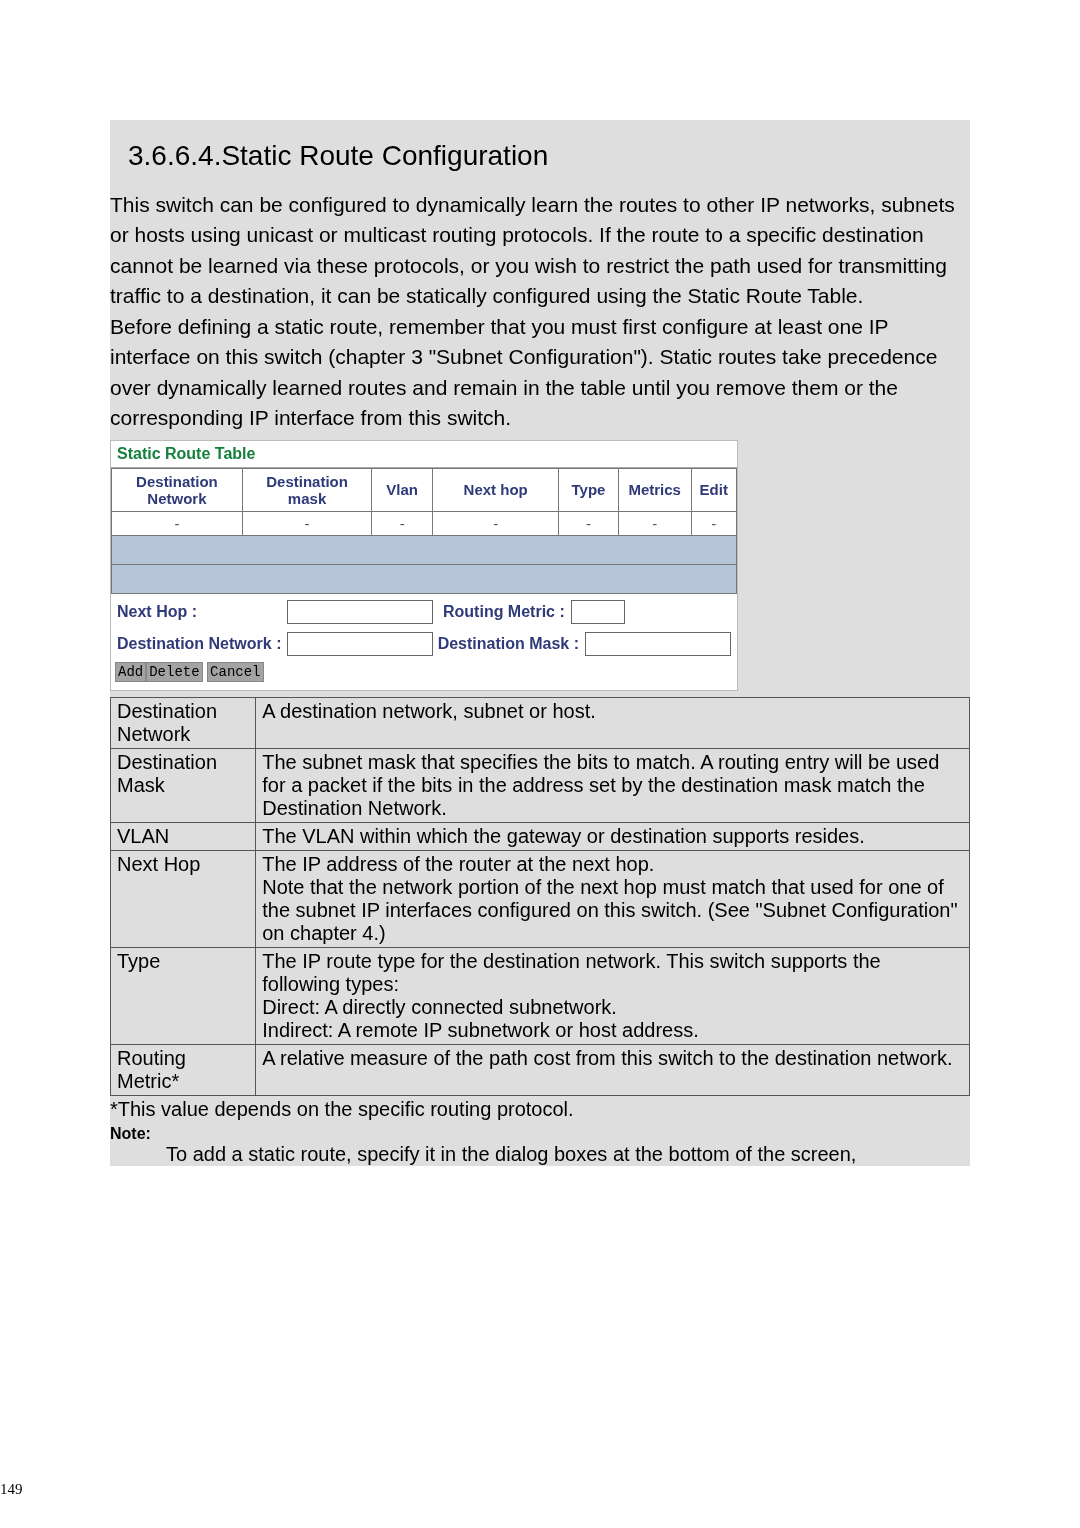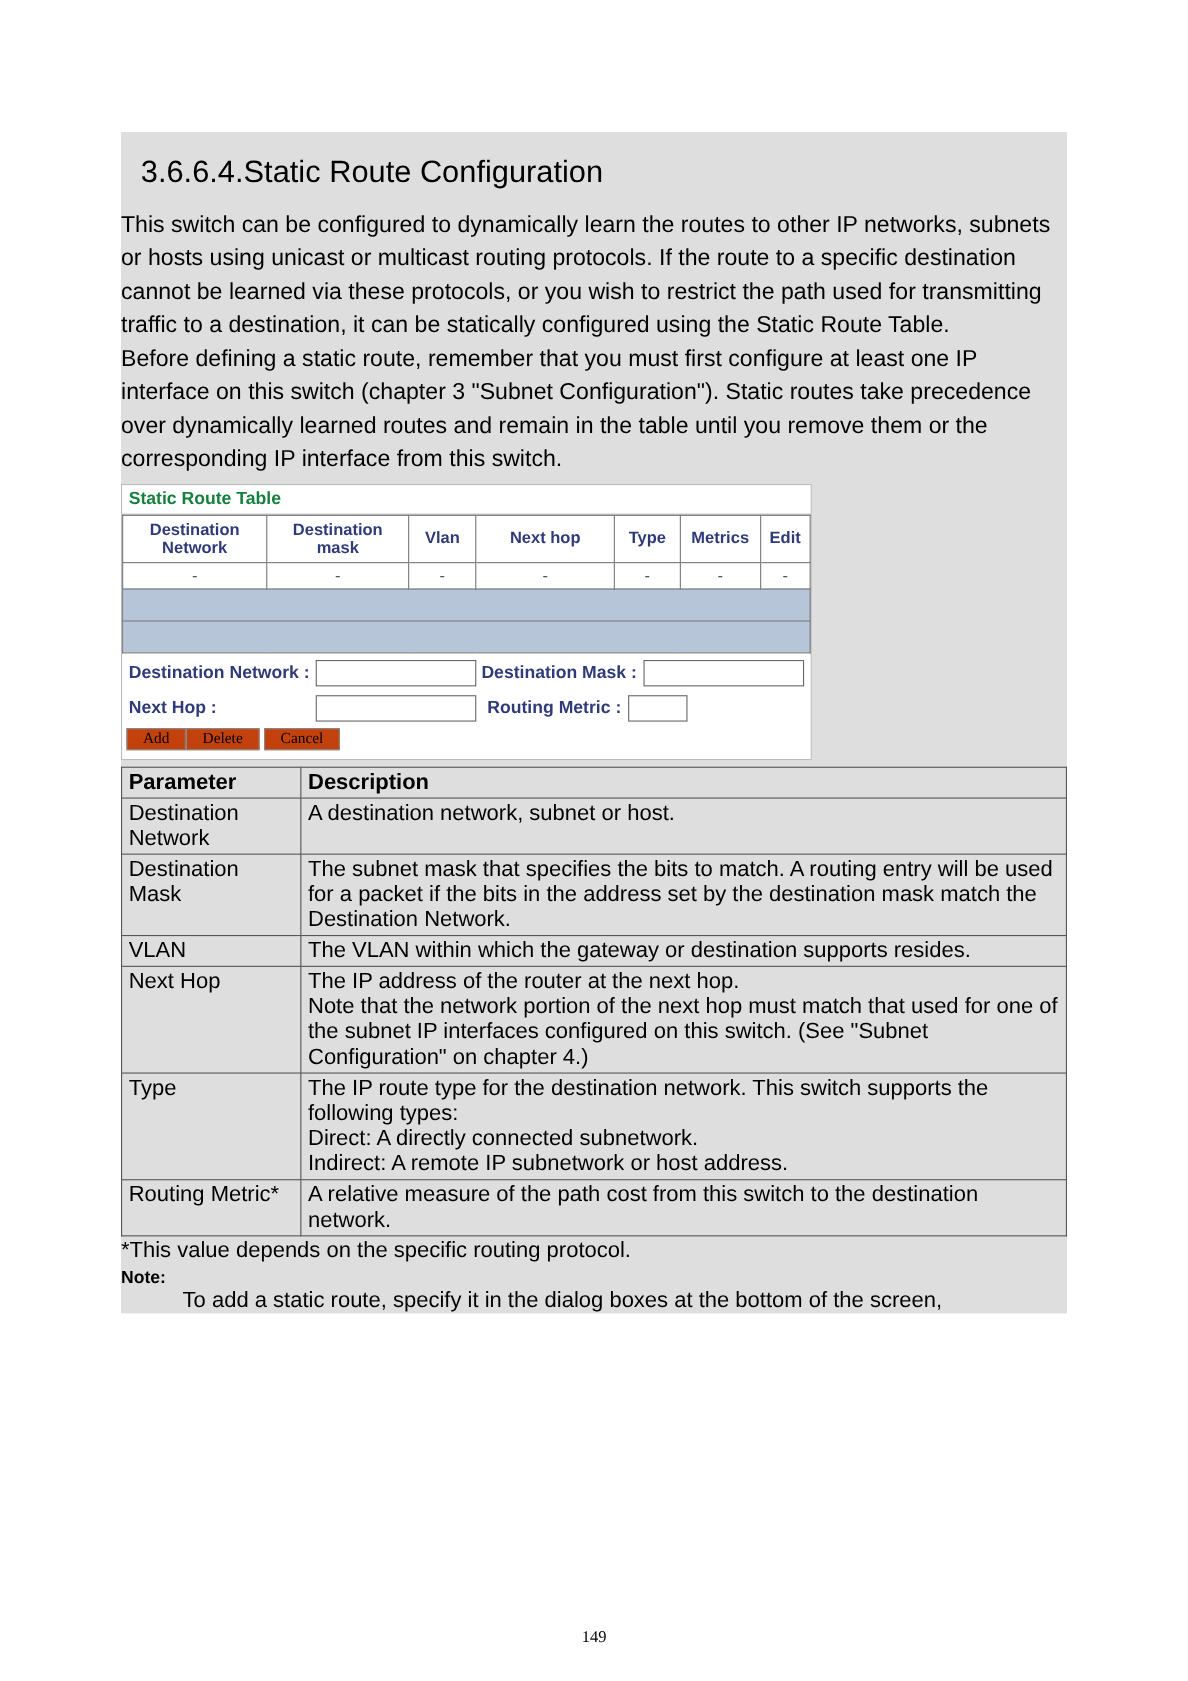--- a/index.html
+++ b/index.html
@@ -83,25 +83,25 @@
   .form-row input[type="text"] {
     border: 1px solid #666;
     height: 20px;
     background: #fff;
     font-size: 14px;
   }
   .btn-row {
     padding: 4px 4px 8px 4px;
   }
   .btn-row button {
-    font-family: Liberation Serif, serif;
+    font-family: Liberation Mono, monospace;
     font-size: 14px;
-    background: #c2410c;
+    background: #a3a3a3;
     border: 1px solid #888;
-    padding: 1px 14px;
+    padding: 1px 2px;
     margin-right: 0;
     cursor: pointer;
   }
   
   table.params {
     border-collapse: collapse;
     width: 100%;
     font-size: 20px;
     margin-top: 6px;
   }
@@ -124,21 +124,21 @@
     margin-top: 4px;
   }
   .note-body {
     font-size: 20px;
     margin-left: 56px;
   }
   .pagenum {
     position: absolute;
     left: 0; right: 0;
     bottom: 30px;
-    text-align: center;
+    text-align: left;
     font-size: 15px;
     font-family: "Times New Roman", serif;
   }
 </style>
 </head>
 <body>
 
 <div class="page">
   <div class="content-block">
     <h2 class="section-title">3.6.6.4.Static Route Configuration</h2>
@@ -171,45 +171,41 @@
         <tr class="srt-spacer">
               <td colspan="7"></td>
             </tr>
         <tr class="srt-spacer">
               <td colspan="7"></td>
             </tr>
       </tbody>
         </table>
 
       <div class="form-row">
+        <span class="lbl" style="min-width:164px">Next Hop :</span>
+        <input type="text" style="width: 140px;">
+        <span style="width:10px"></span>
+        <span class="lbl">Routing Metric :</span>
+        <input type="text" style="width: 48px;">
+      </div>
+      <div class="form-row">
         <span class="lbl">Destination Network :</span>
         <input type="text" style="width: 140px;">
         <span style="width:10px"></span>
         <span class="lbl">Destination Mask :</span>
         <input type="text" style="width: 140px;">
       </div>
-      <div class="form-row">
-        <span class="lbl" style="min-width:164px">Next Hop :</span>
-        <input type="text" style="width: 140px;">
-        <span style="width:10px"></span>
-        <span class="lbl">Routing Metric :</span>
-        <input type="text" style="width: 48px;">
-      </div>
       <div class="btn-row">
         <button>Add</button><button>Delete</button>
         <button>Cancel</button>
       </div>
     </div>
 
     <table class="params">
       <tbody>
-          <tr>
-        <th style="width:150px">Parameter</th>
-        <th>Description</th>
-      </tr>
       <tr>
         <td>Destination Network</td>
         <td>A destination network, subnet or host.</td>
       </tr>
       <tr>
         <td>Destination Mask</td>
         <td>The subnet mask that specifies the bits to match. A routing entry will be used for a packet if the bits in the address set by the destination mask match the Destination Network.</td>
       </tr>
       <tr>
         <td>VLAN</td>

